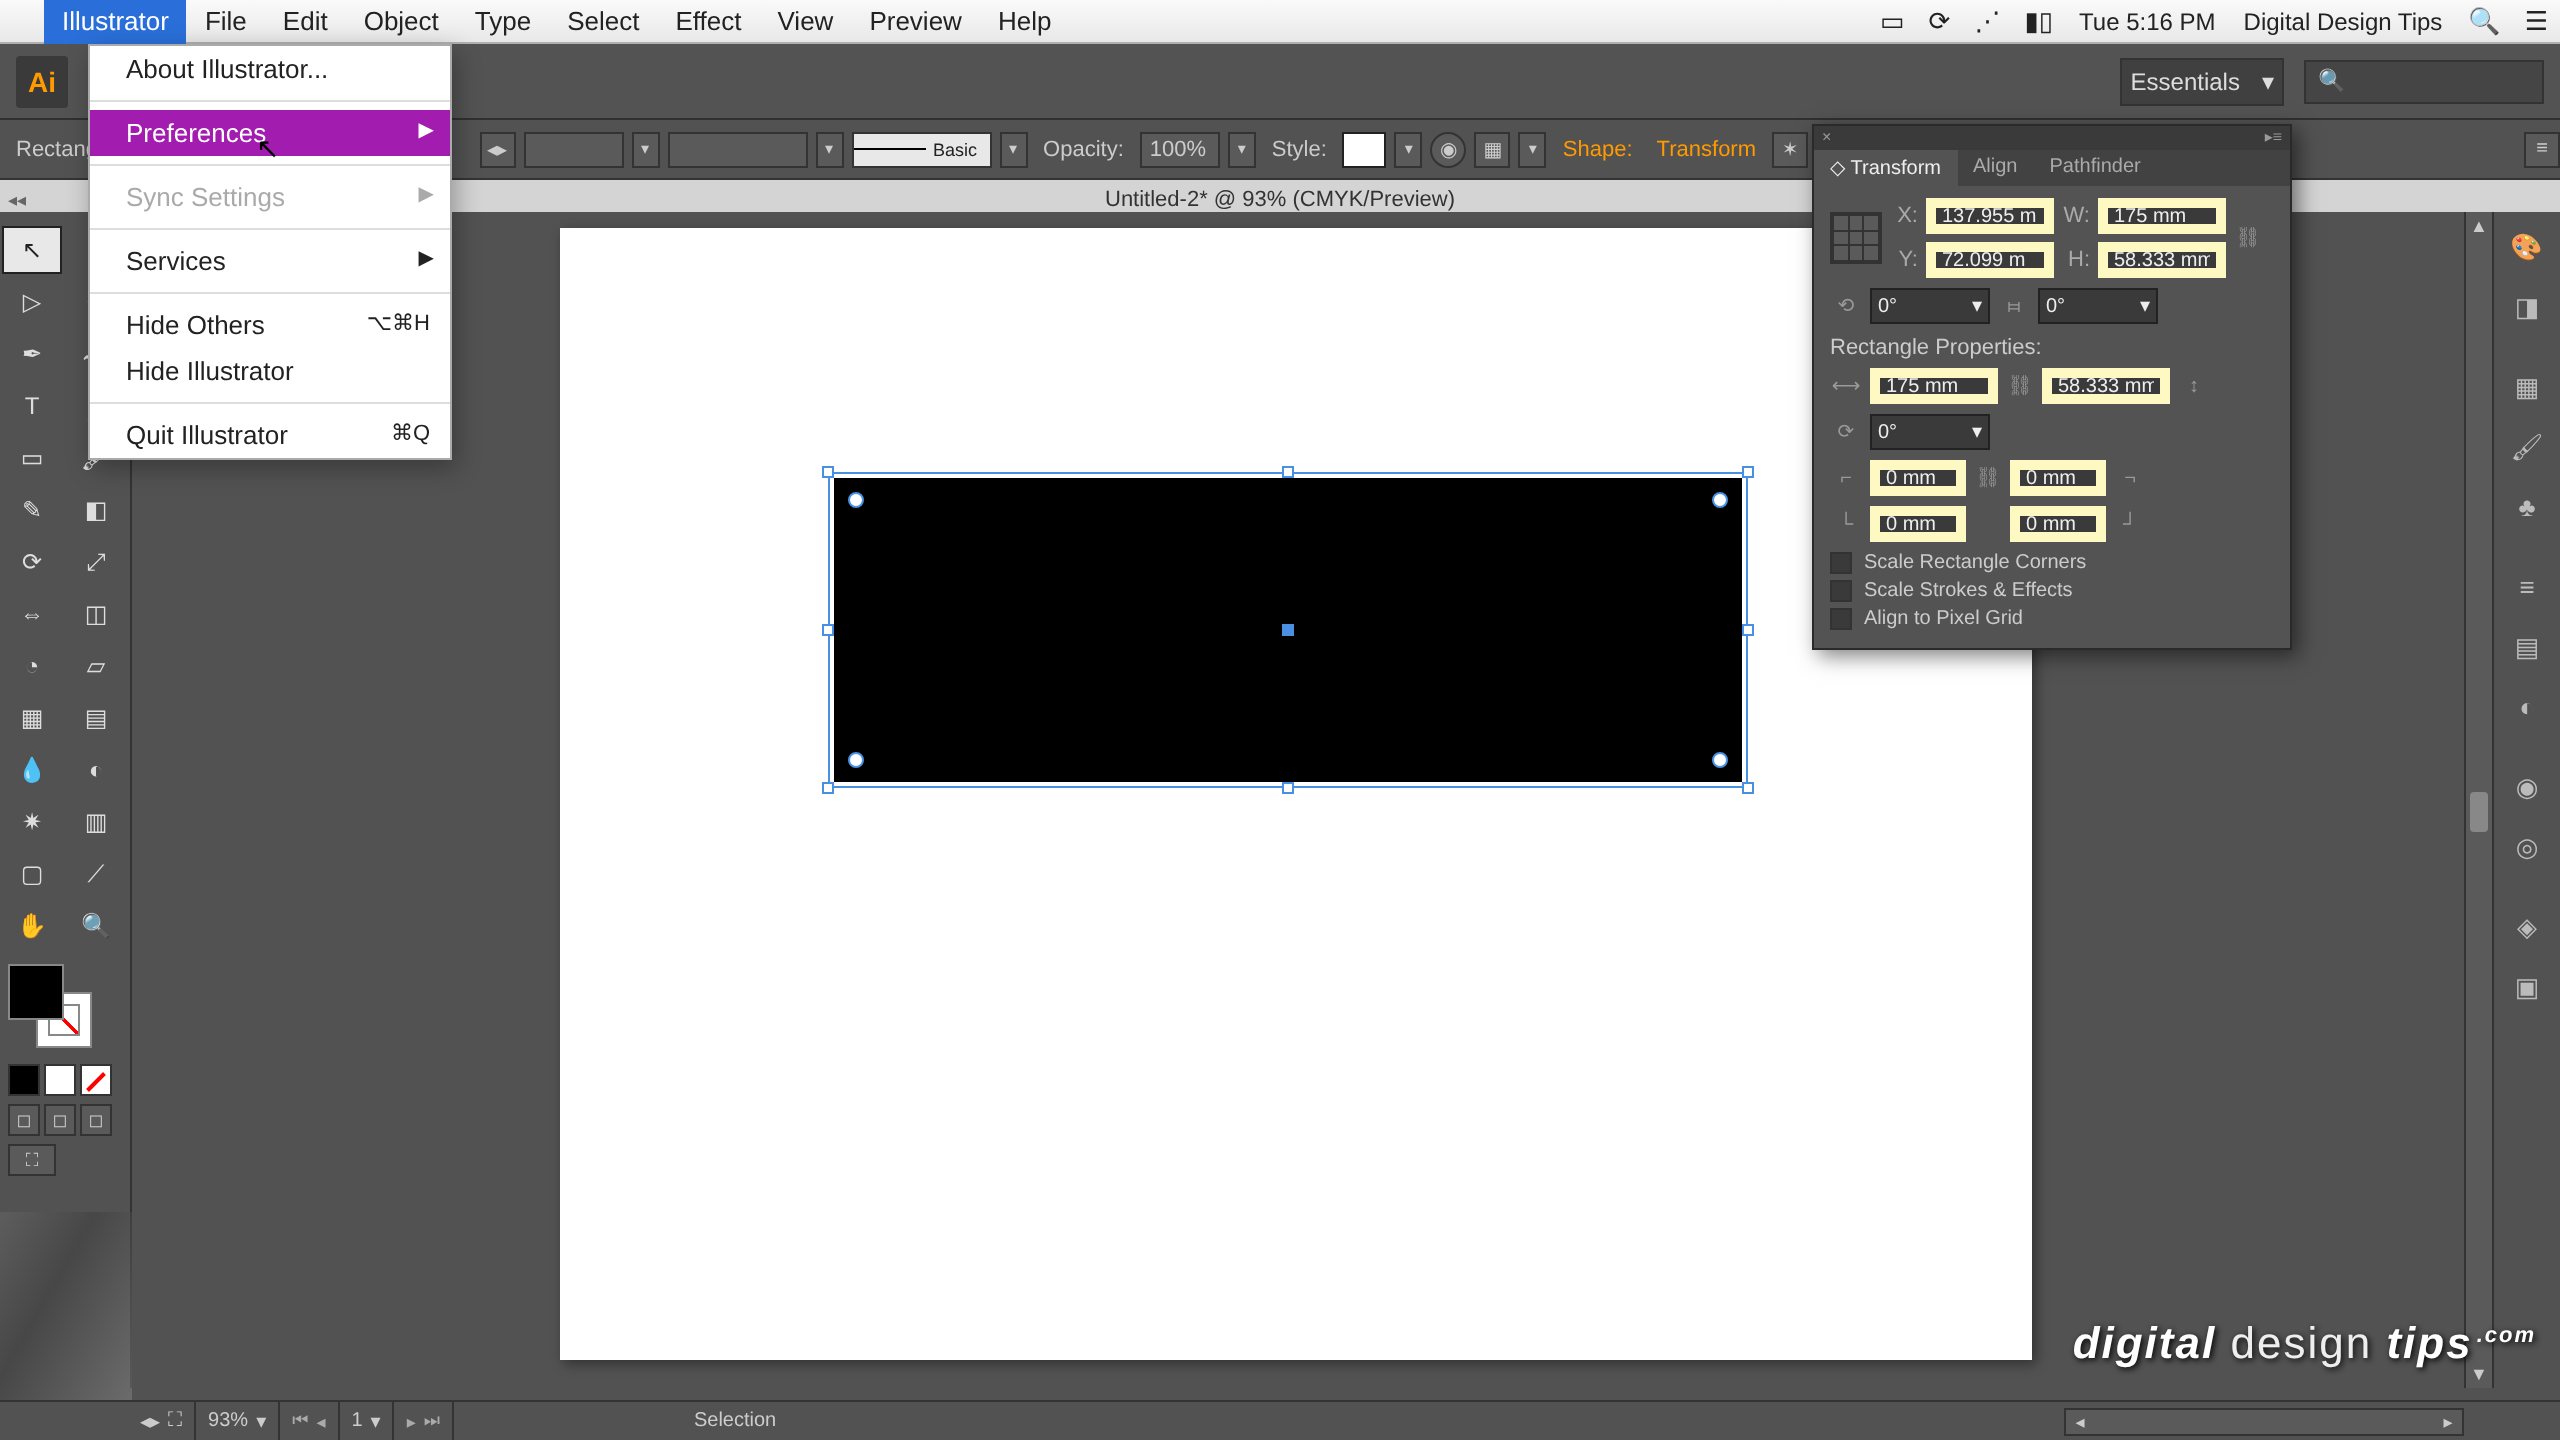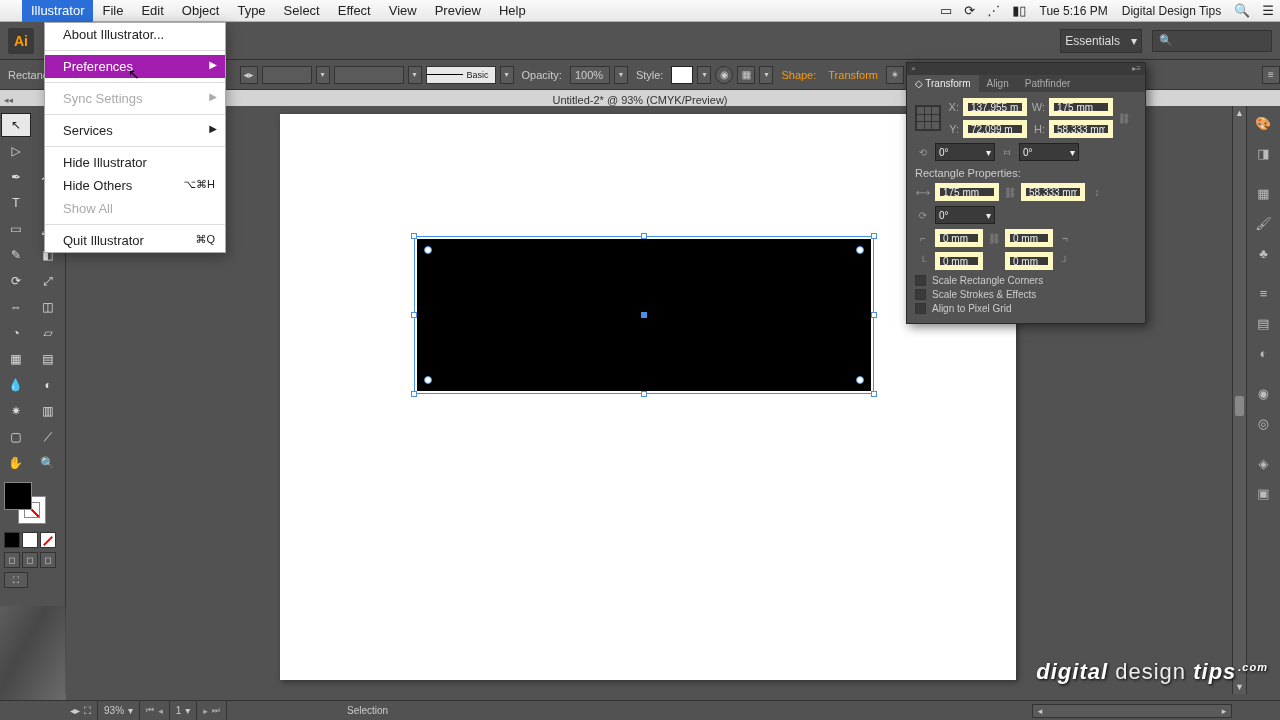--- a/index.html
+++ b/index.html
@@ -159,26 +159,25 @@
   <div class="dd-item disabled">
     <span>Sync Settings</span>
     <span class="arrow">▶</span>
   </div>
   <div class="dd-sep"></div>
   <div class="dd-item">
     <span>Services</span>
     <span class="arrow">▶</span>
   </div>
   <div class="dd-sep"></div>
-  <div class="dd-item">Hide Illustrator</div>
   <div class="dd-item">
     <span>Hide Others</span>
     <span class="shortcut">⌥⌘H</span>
   </div>
-  <div class="dd-item disabled">Show All</div>
+  <div class="dd-item">Hide Illustrator</div>
   <div class="dd-sep"></div>
   <div class="dd-item">
     <span>Quit Illustrator</span>
     <span class="shortcut">⌘Q</span>
   </div>
 </div>
 
 <div class="cursor">↖</div>
 
 <div class="app-bar">

